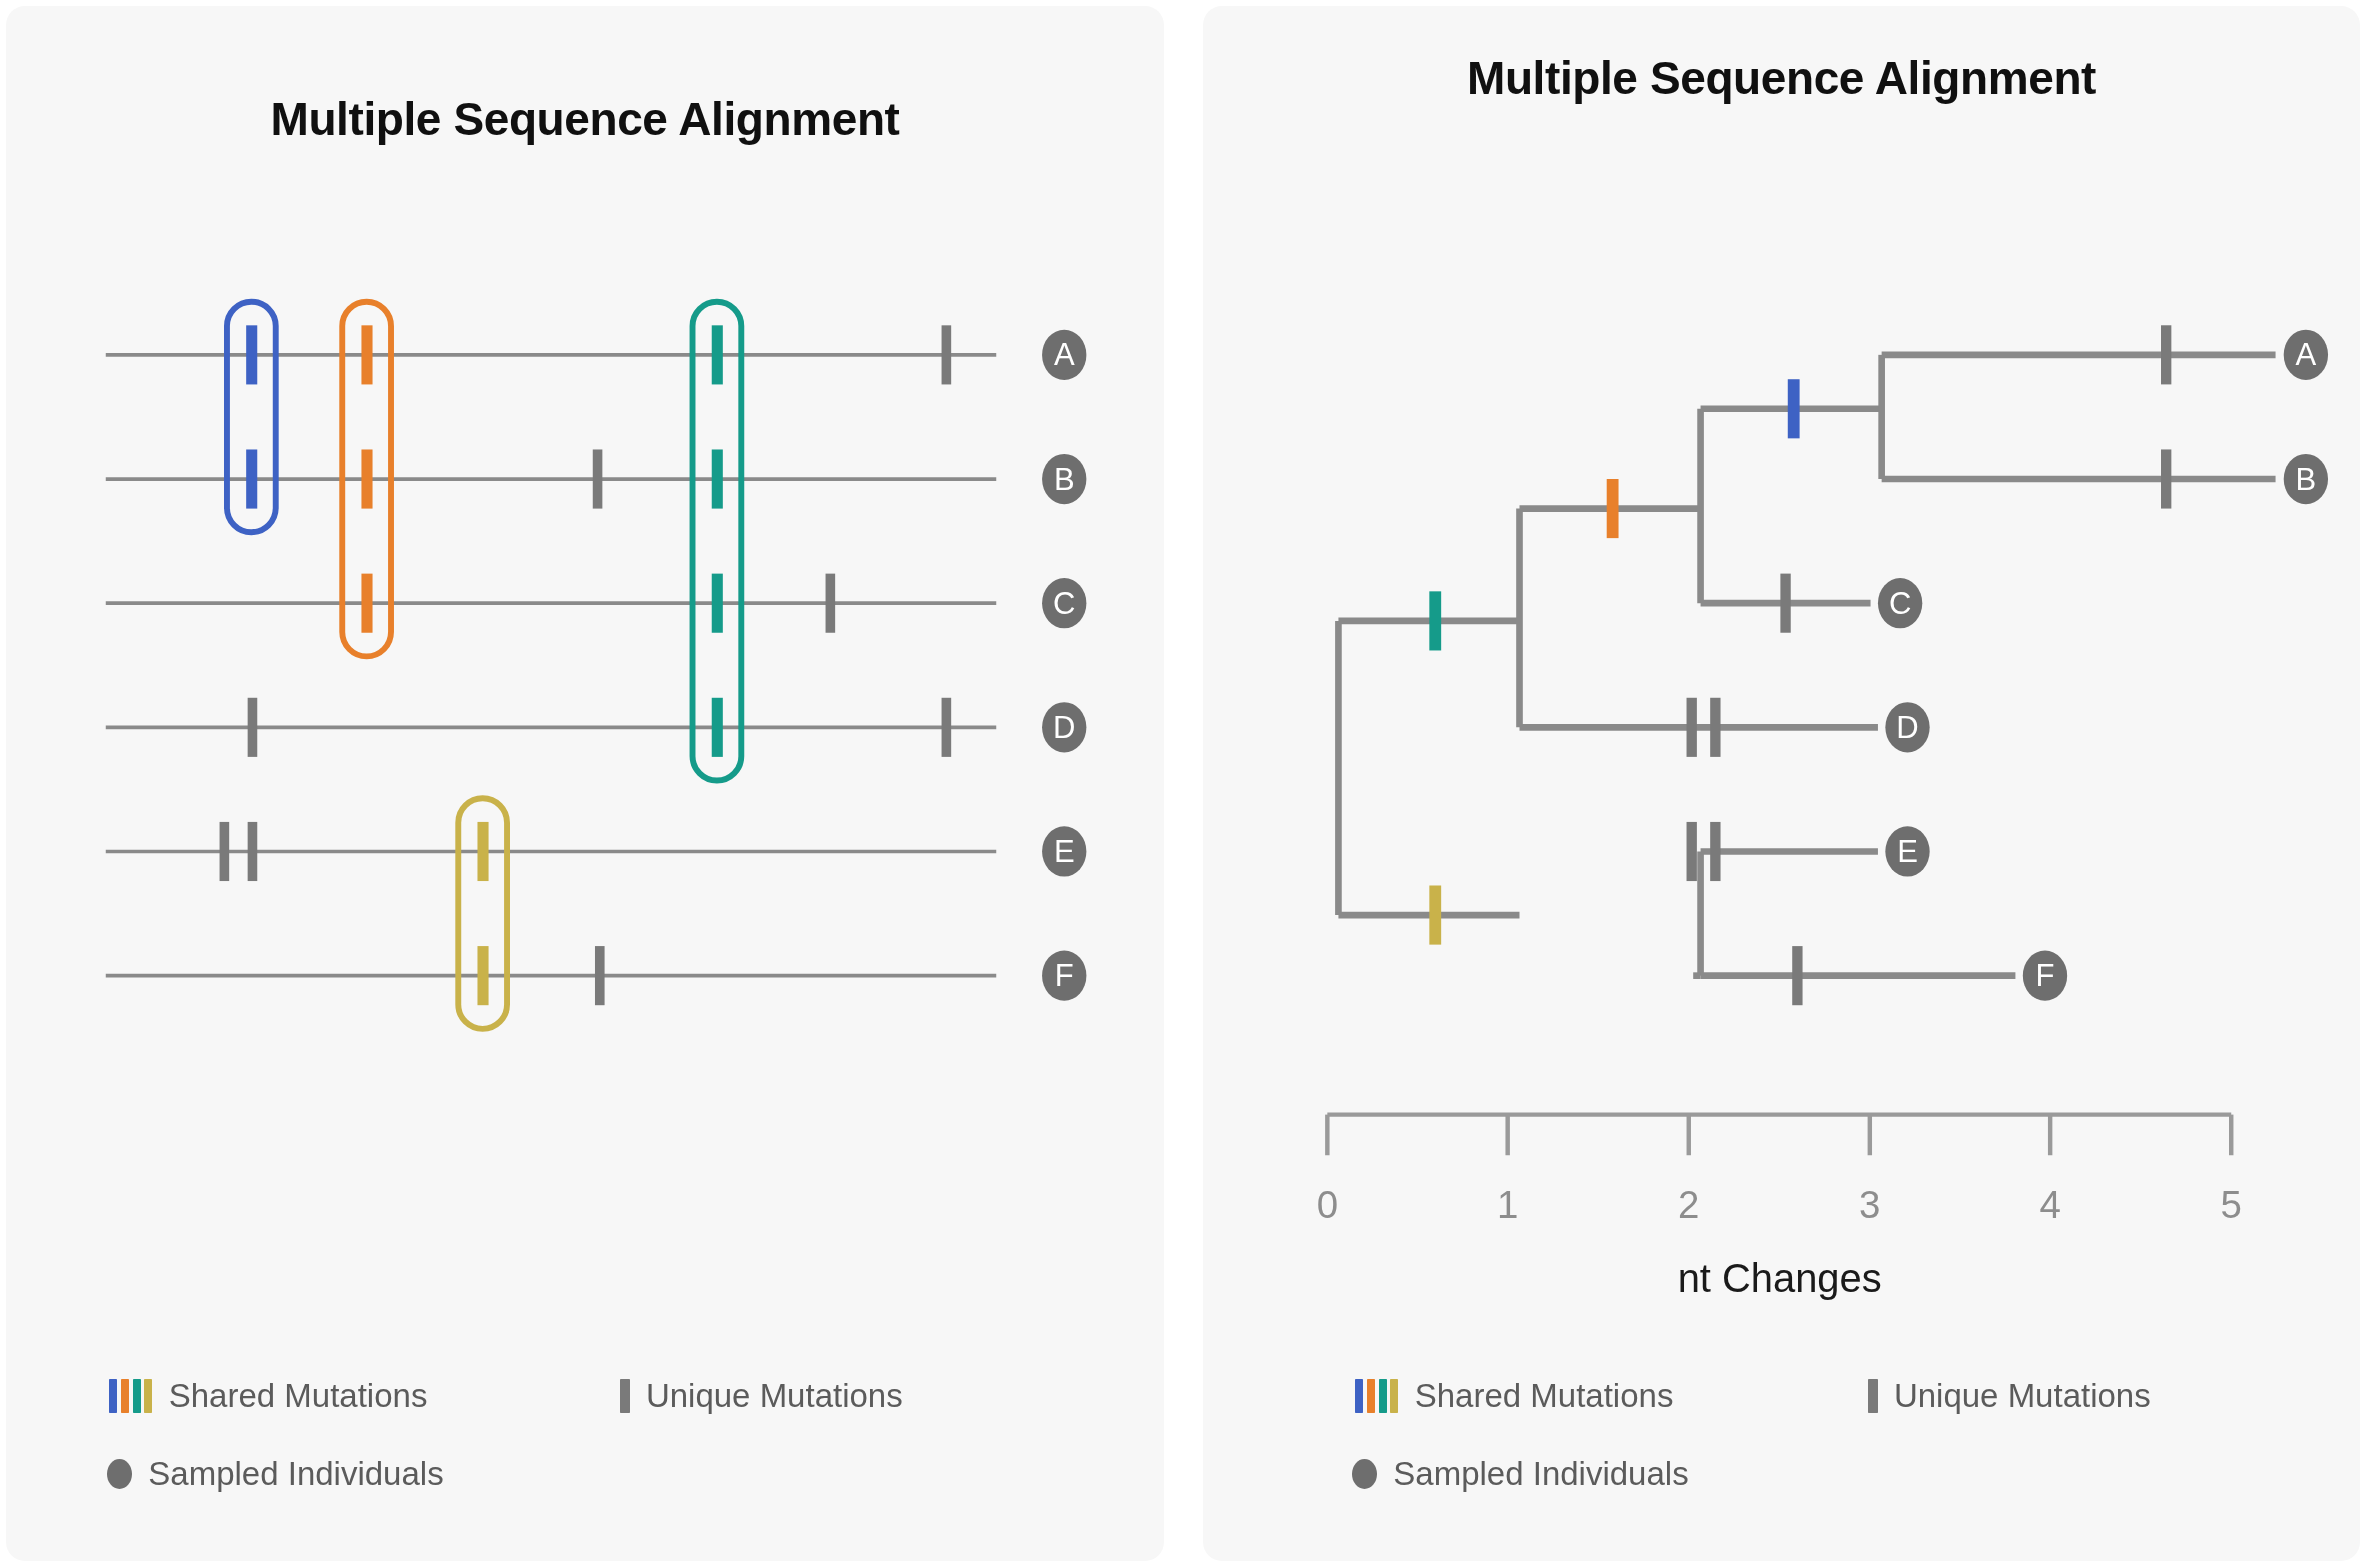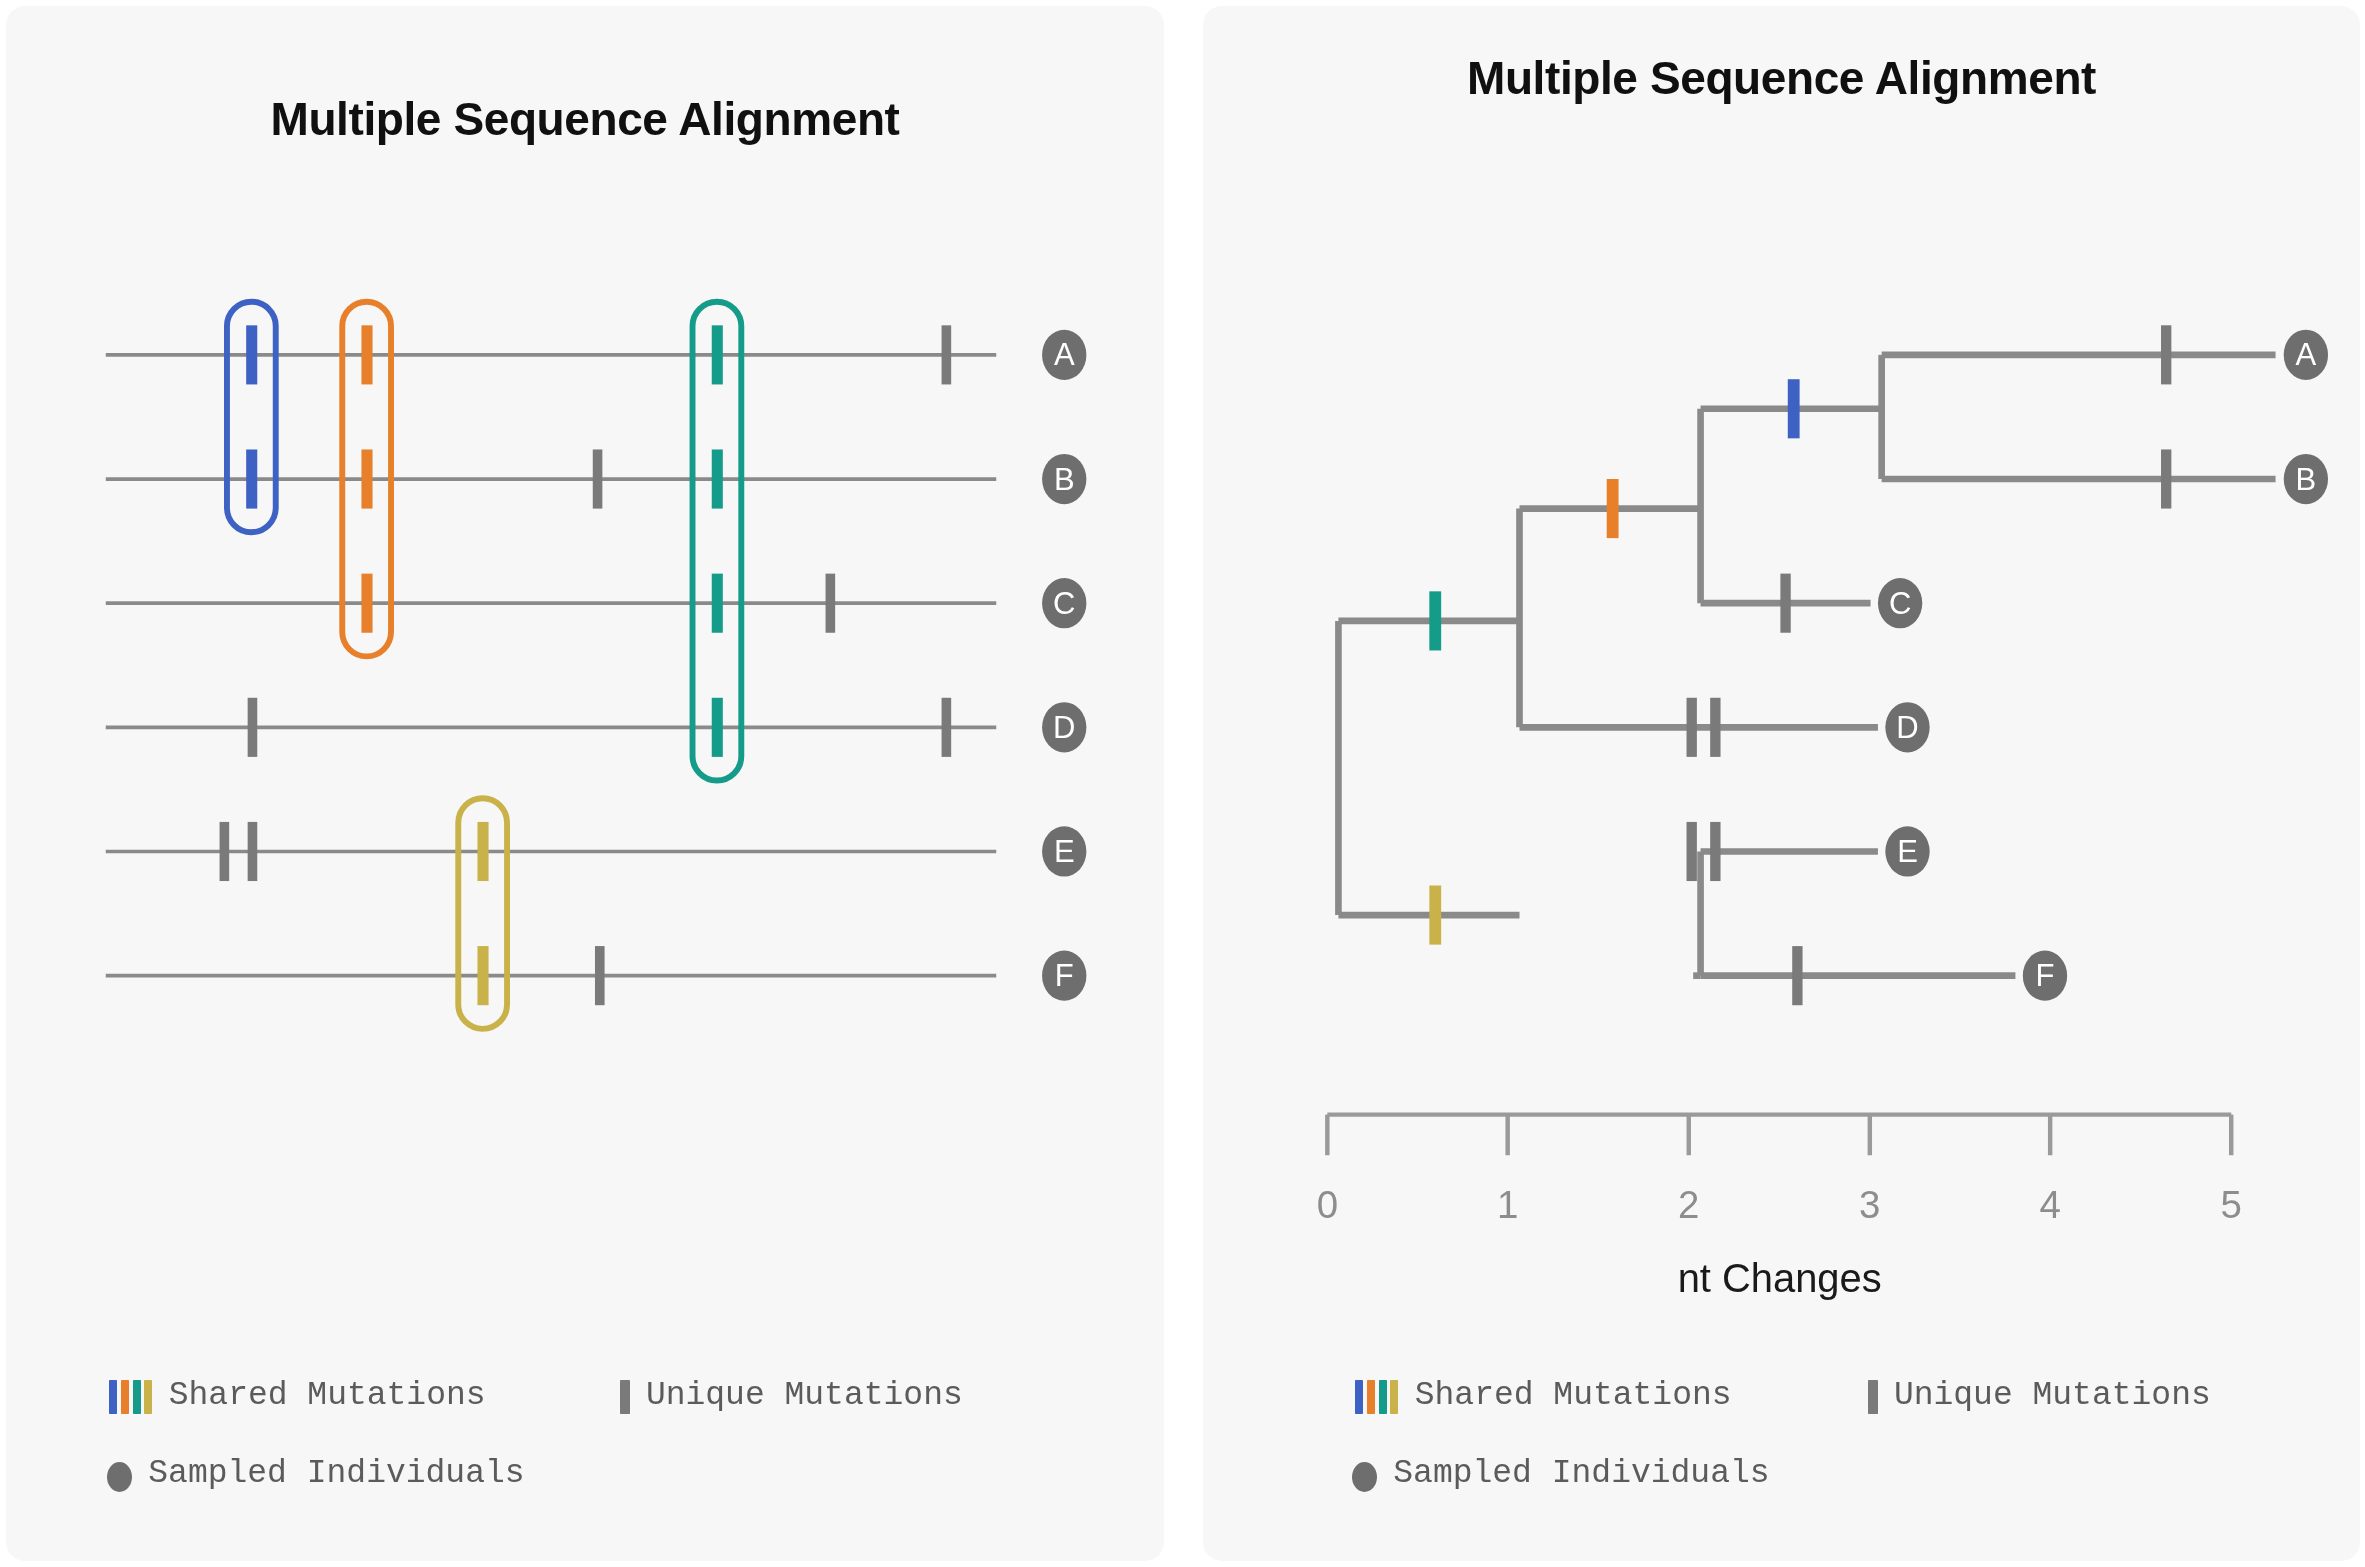--- a/index.html
+++ b/index.html
@@ -6,21 +6,21 @@
   body{width:2366px;height:1567px;font-family:"Liberation Sans",sans-serif;overflow:hidden;}
   .stage{position:relative;width:2078px;height:1567px;background:#ffffff;padding-left:12px;}
   .panel{position:absolute;top:6px;height:1555px;background:#f7f7f7;border-radius:19px;}
   #panel-left{left:6px;width:1158px;}
   #panel-right{left:1203px;width:1157px;}
   .panel-title{position:absolute;text-align:center;font-weight:bold;color:#101010;
     font-size:46px;line-height:1.16;letter-spacing:-0.4px;}
   #title-left{left:0;width:1158px;top:87px;}
   #title-right{left:0;width:1157px;top:46px;}
   svg{position:absolute;left:0;top:0;overflow:visible;}
-  .legend-row{position:absolute;display:flex;align-items:flex-end;font-family:Liberation Mono, monospace;}
+  .legend-row{position:absolute;display:flex;align-items:center;}
   .lg-label{margin-left:16.3px;color:#5b5b5b;font-size:33px;}
   .swatch-group{display:flex;align-items:flex-end;height:34px;}
   .swatch{width:8.1px;height:34px;margin-right:3.7px;border-radius:0.7px;}
   .swatch:last-child{margin-right:0;}
   .uniq-bar{width:9.6px;height:34px;background:#7a7a7a;border-radius:0.7px;}
   .dot{width:25px;height:30px;border-radius:50%;background:#6e6e6e;}
 </style>
 </head>
 <body>
 

